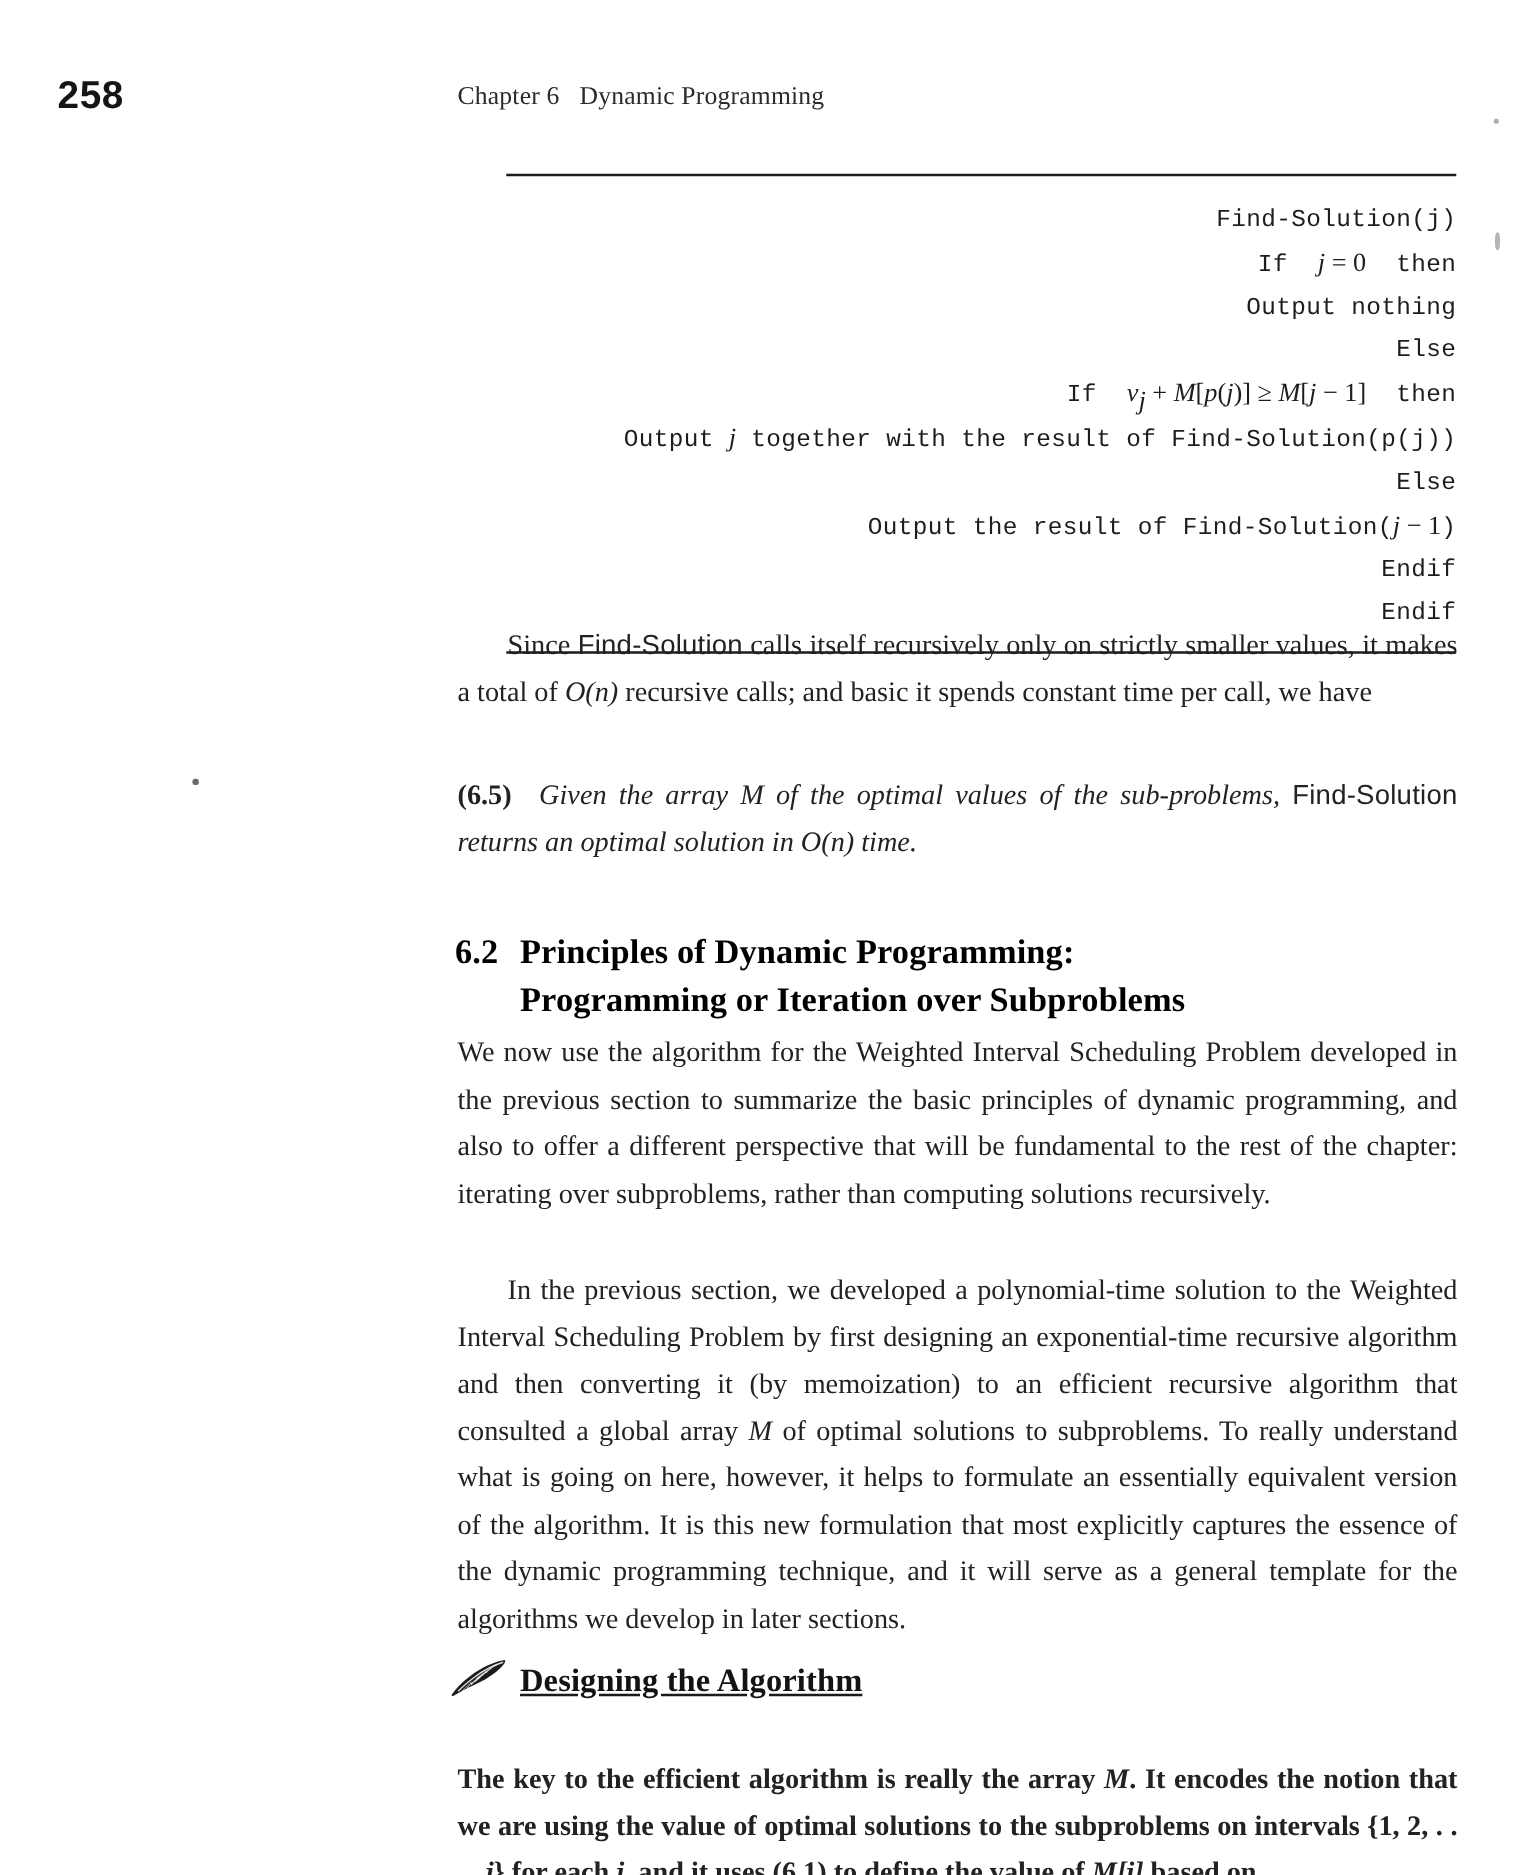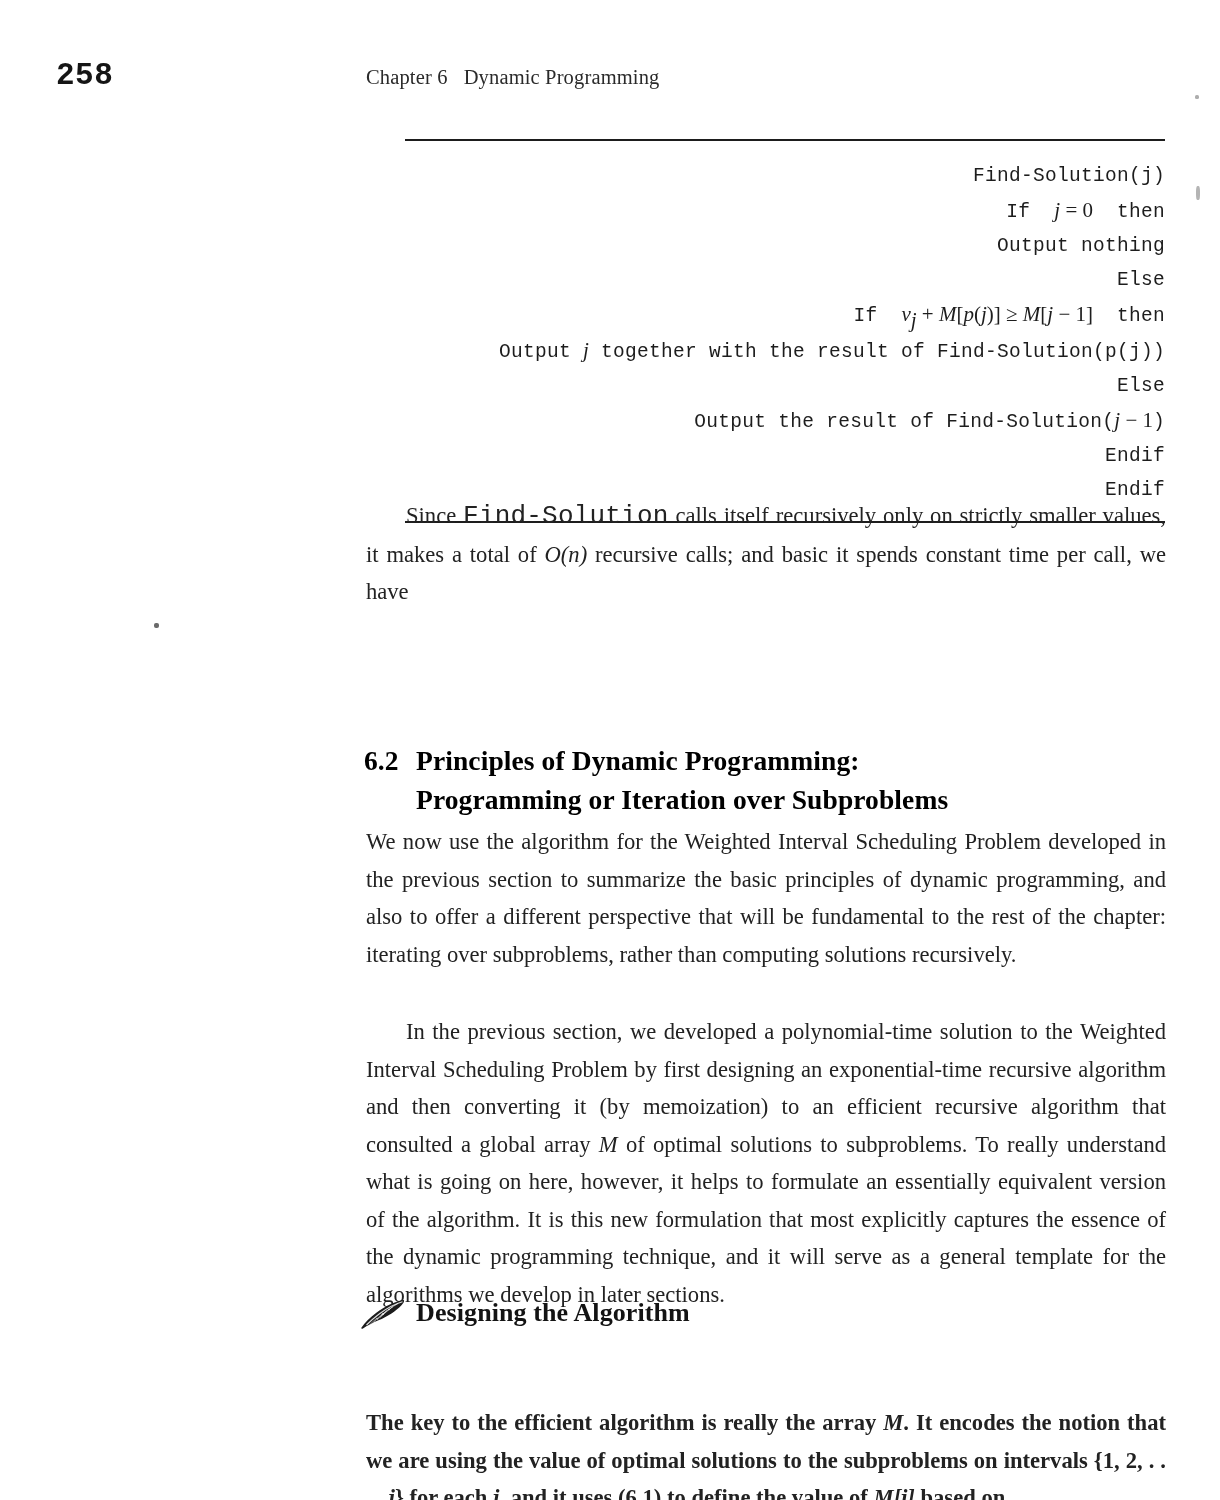--- a/index.html
+++ b/index.html
@@ -26,23 +26,23 @@
   
   .running-head {
     position: absolute;
     top: 58px;
     left: 0;
     width: 1220px;
     height: 40px;
   }
   .folio {
     position: absolute;
-    left: 56px;
+    left: 46px;
     top: 0;
-    font-family: Liberation Mono, monospace;
+    font-family: Liberation Sans, sans-serif;
     font-size: 31px;
     font-weight: 700;
     letter-spacing: 0.5px;
     color: #151515;
   }
   .head-title {
     position: absolute;
     left: 366px;
     top: 8px;
     font-size: 20.5px;
@@ -113,22 +113,22 @@
     margin: 0;
     font-size: 22.6px;
     line-height: 37.5px;
     text-align: justify;
     text-justify: inter-word;
     color: #222222;
     hyphens: none;
   }
   p.body.indent { text-indent: 40px; }
   .mono {
-    font-family: Liberation Mono, monospace;
-    font-size: 26px;
+    font-family: Liberation Sans, sans-serif;
+    font-size: 22px;
     letter-spacing: 0.2px;
   }
   .it { font-style: italic; }
 
   
   .theorem {
     position: absolute;
     left: 366px;
     top: 617px;
     width: 800px;
@@ -162,24 +162,25 @@
   }
   .sec-head .line2 {
     display: block;
     padding-left: 52px;
   }
 
   
   .sub-head {
     position: absolute;
     left: 360px;
-    top: 1298px;
+    top: 1326px;
     display: flex;
-    align-items: flex-start;
+    align-items: flex-end;
     gap: 10px;
+    text-decoration: underline;
   }
   .quill {
     width: 46px;
     height: 34px;
     display: block;
     flex: 0 0 auto;
   }
   .sub-head-text {
     font-size: 26px;
     font-weight: 700;
@@ -230,20 +231,21 @@
       <div class="code-line ind1"><span>Endif</span></div>
 
     </div>
     <div class="algo-rule bottom"></div>
   </div>
 
   <div class="body-col" style="top:497px;">
     <p class="body indent"><span>Since </span><span class="mono">Find-Solution</span><span> calls itself recursively only on strictly smaller values, it makes a total of </span><span class="it">O(n)</span><span> recursive calls; and basic it spends constant time per call, we have</span></p>
   </div>
 
+  <div class="theorem"><span class="num">(6.5)</span><span class="stmt">Given the array M of the optimal values of the sub-problems, </span><span class="mono">Find-Solution</span><span class="stmt"> returns an optimal solution in O(n) time.</span></div>
 
   <div class="sec-head"><span class="secno">6.2</span><span>Principles of Dynamic Programming:</span><span class="line2">Programming or Iteration over Subproblems</span></div>
 
   <div class="body-col" style="top:823px;">
     <p class="body">We now use the algorithm for the Weighted Interval Scheduling Problem developed in the previous section to summarize the basic principles of dynamic programming, and also to offer a different perspective that will be fundamental to the rest of the chapter: iterating over subproblems, rather than computing solutions recursively.</p>
   </div>
 
   <div class="body-col" style="top:985px;margin-top:28px;">
     <p class="body indent"><span>In the previous section, we developed a polynomial-time solution to the Weighted Interval Scheduling Problem by first designing an exponential-time recursive algorithm and then converting it (by memoization) to an efficient recursive algorithm that consulted a global array </span><span class="it">M</span><span> of optimal solutions to subproblems. To really understand what is going on here, however, it helps to formulate an essentially equivalent version of the algorithm. It is this new formulation that most explicitly captures the essence of the dynamic programming technique, and it will serve as a general template for the algorithms we develop in later sections.</span></p>
   </div>

